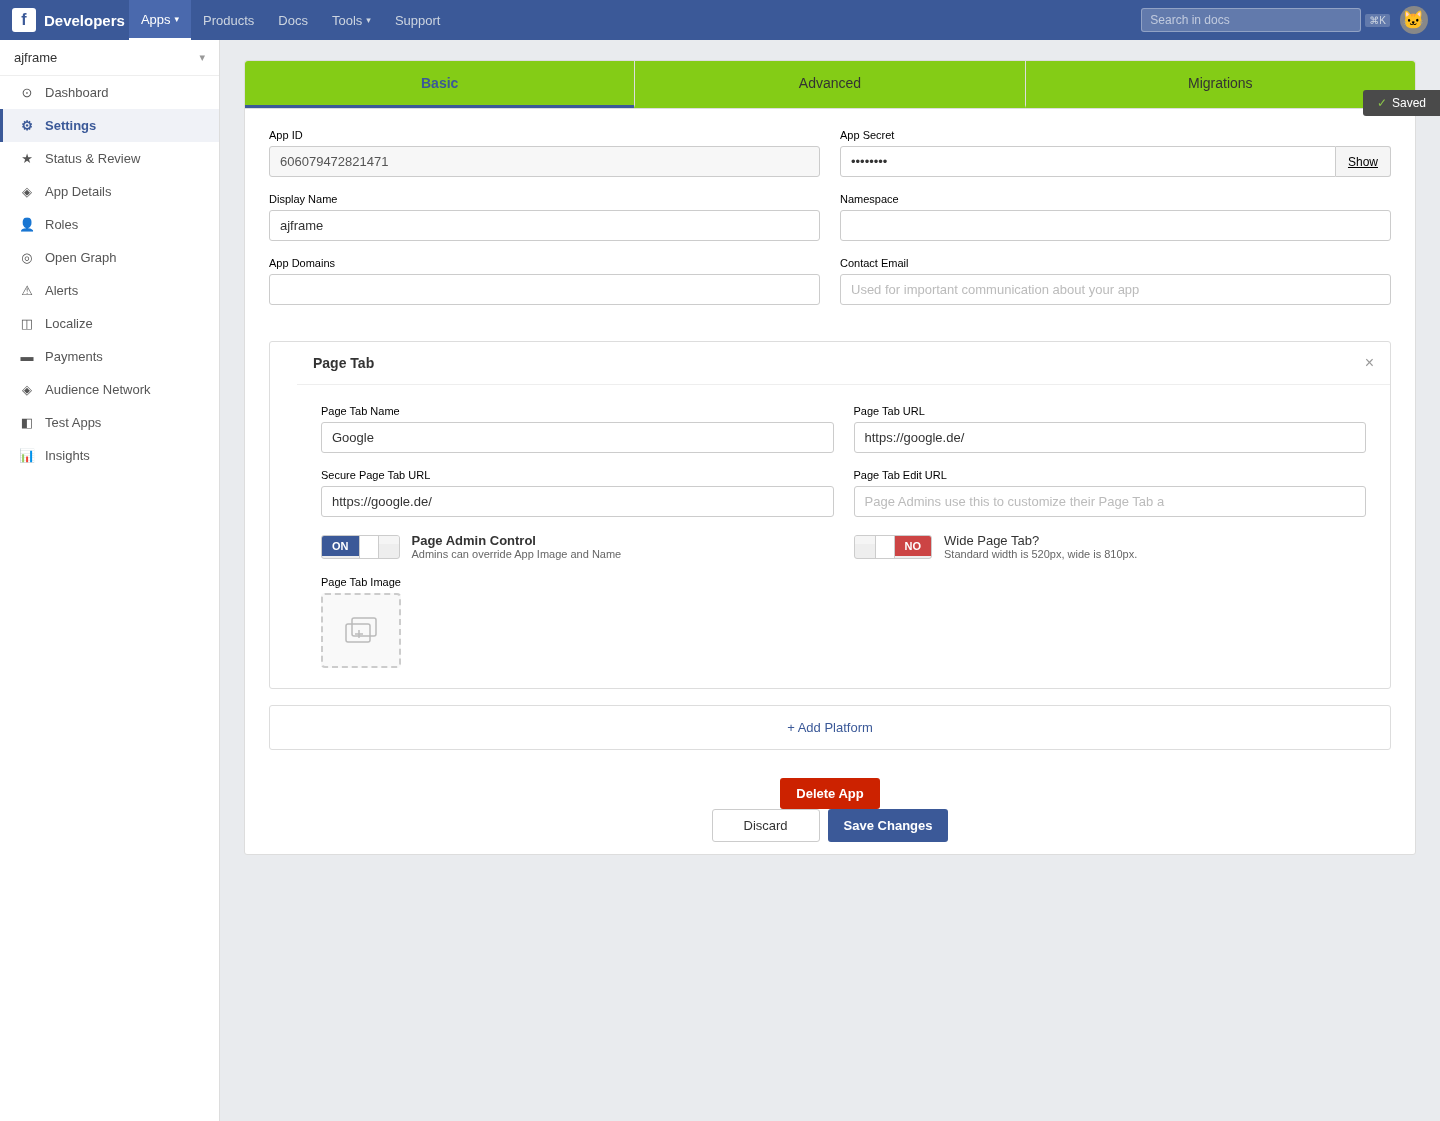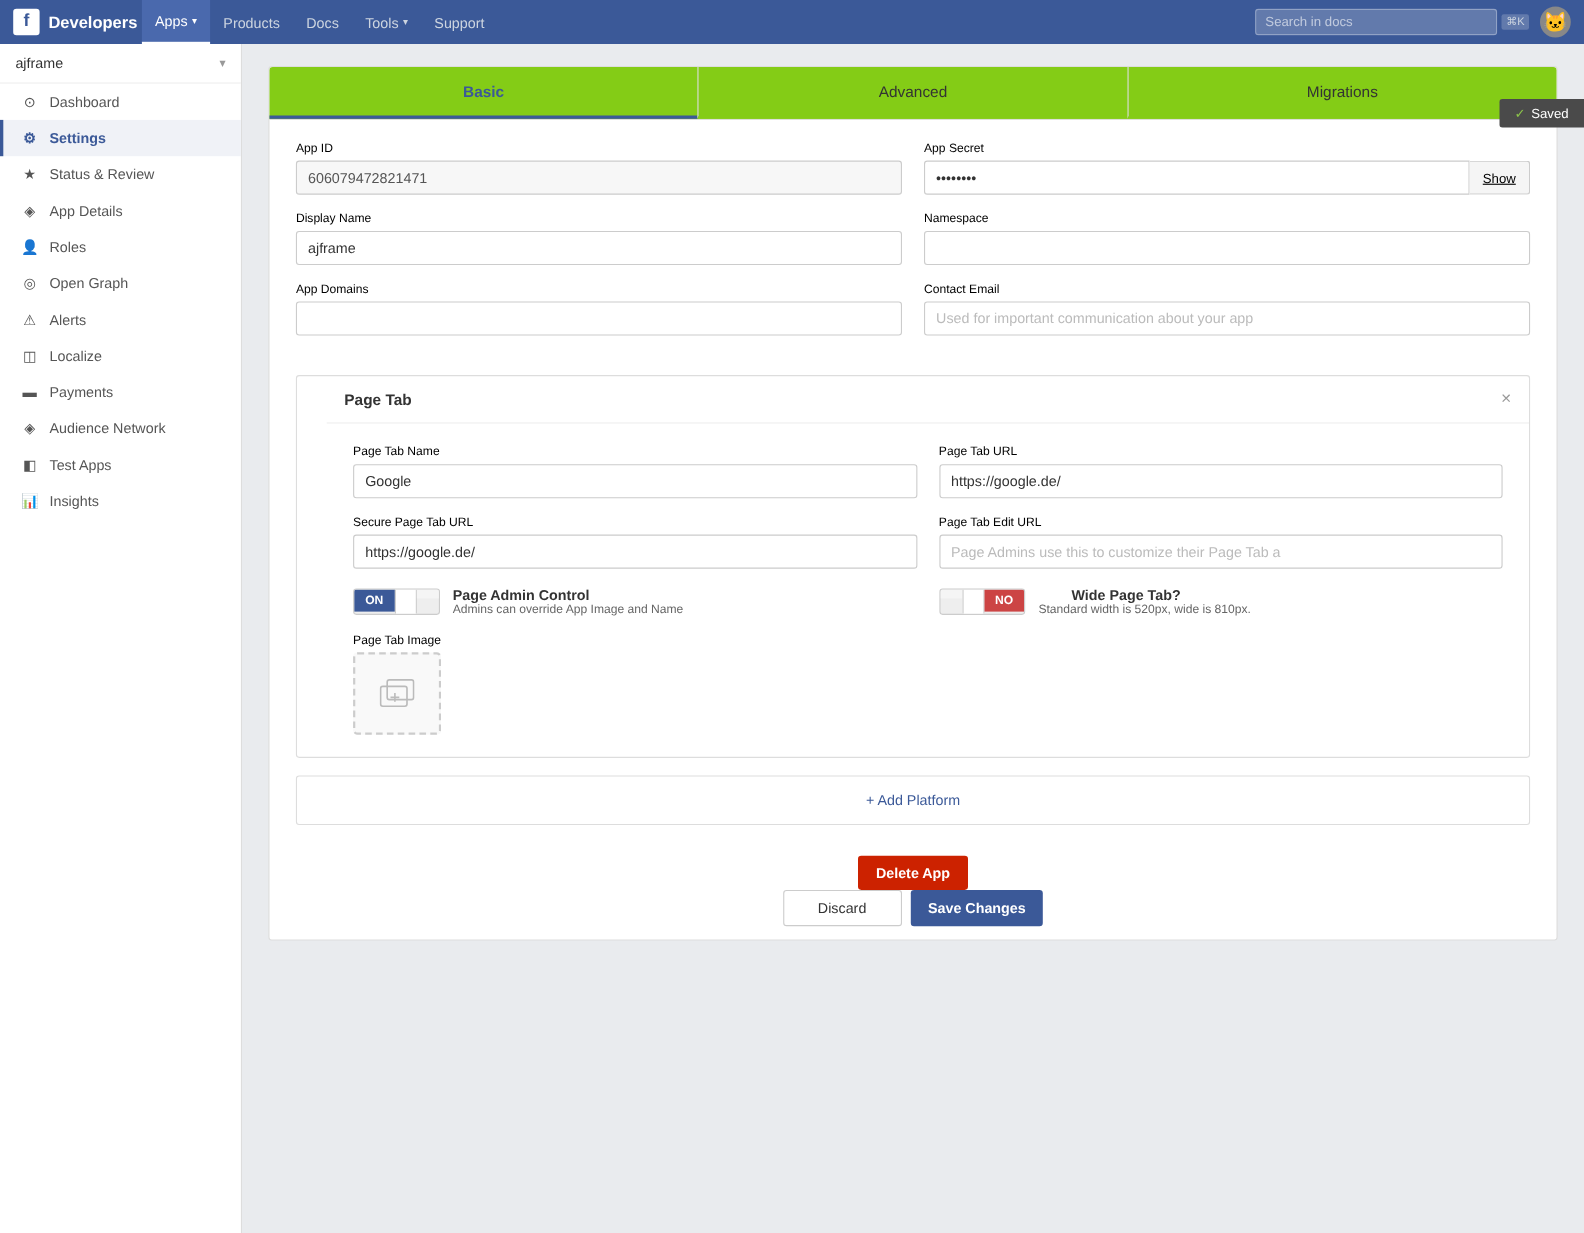--- a/index.html
+++ b/index.html
@@ -283,21 +283,21 @@
               </div>
             </div>
             <div class="form-group">
               <div class="toggle-row">
                 <div class="toggle-no">
                   <span class="toggle-no-val"></span>
                   <span class="toggle-no-thumb"></span>
                   <span class="toggle-no-text">NO</span>
                 </div>
                 <div>
-                  <div style="font-size:13px;font-weight:bold;margin-left:30px;">Wide Page Tab?</div>
+                  <div style="font-size:13px;font-weight:normal;">Wide Page Tab?</div>
                   <div class="toggle-desc">Standard width is 520px, wide is 810px.</div>
                 </div>
               </div>
             </div>
           </div>
 
           <div>
             <label class="form-label">Page Tab Image</label>
             <div class="image-upload">
               <svg width="32" height="28" viewBox="0 0 32 28">

